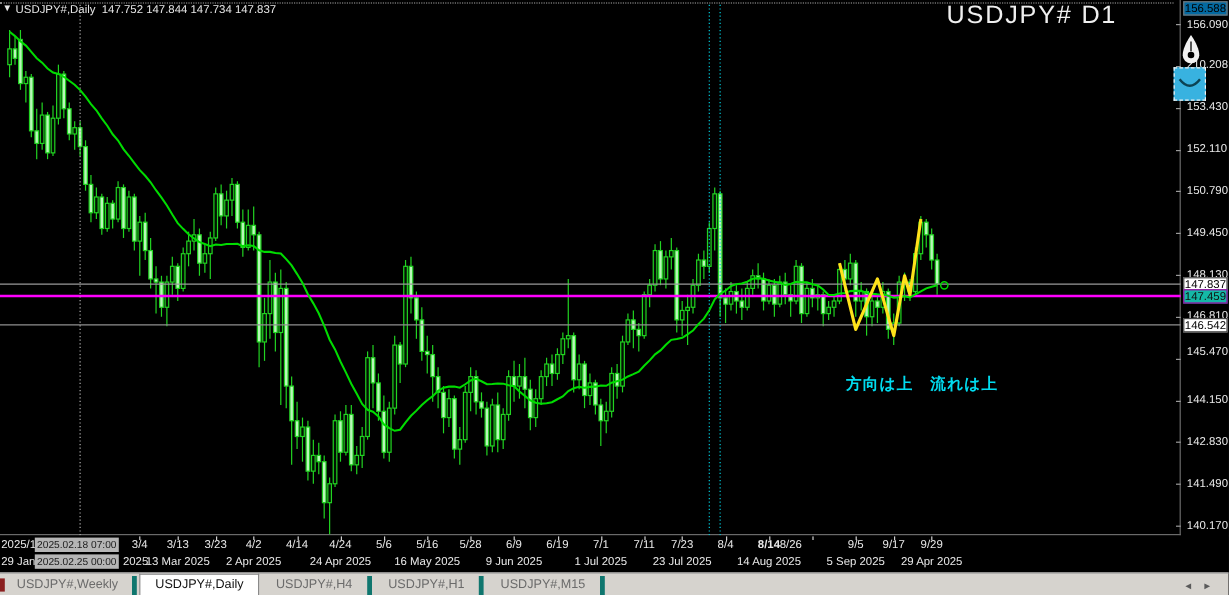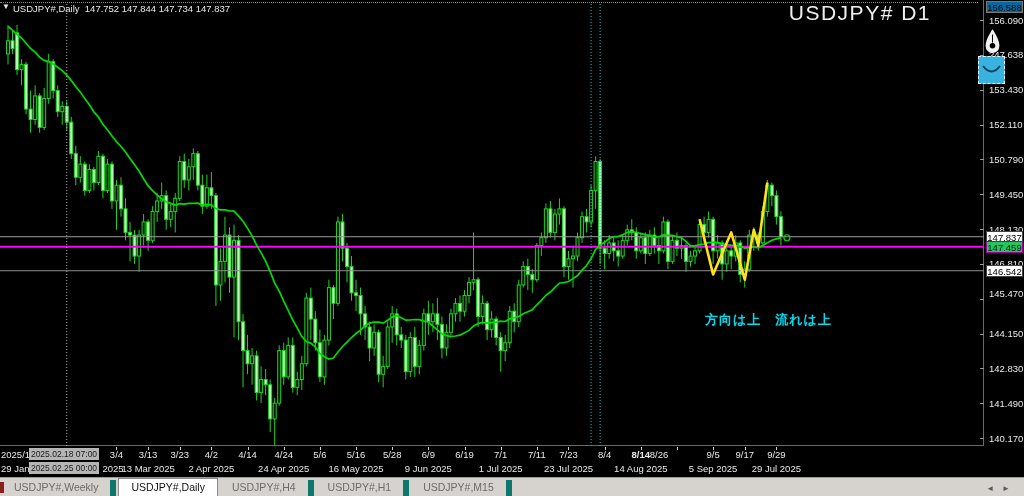--- a/index.html
+++ b/index.html
@@ -16,39 +16,39 @@
     letter-spacing:1.5px;font-weight:500;white-space:nowrap;}
   #jpNote{position:absolute;left:705px;top:311px;font-size:13px;font-weight:bold;
     color:#00dcf0;letter-spacing:1px;white-space:nowrap;}
   
   #priceAxis{position:absolute;left:985px;top:0;width:39px;height:446px;background:#000;}
   .plabel{position:absolute;left:4px;font-size:9.5px;color:#e8e8e8;white-space:nowrap;}
   .ptick{position:absolute;left:-5px;width:4px;height:0;border-top:1px solid #9a9a9a;}
   .pbox{position:absolute;left:1px;width:37px;height:12px;font-size:9.5px;line-height:12px;
     text-align:center;color:#000;background:#fff;border:1px solid #444;}
   .pbox.top{background:#0369a1;border:1px solid #777;}
-  .pbox.magenta{background:#22c55e;color:#111;border:1px solid #a000a0;}
+  .pbox.magenta{background:#14b8a6;color:#111;border:1px solid #a000a0;}
   #penIcon{position:absolute;left:984px;top:29px;width:17px;height:26px;cursor:pointer;}
   #smileyBtn{position:absolute;left:978px;top:56px;width:27px;height:28px;background:#38b2e0;
     border:1px dashed #f2f2f2;cursor:pointer;}
   
   #timeAxis{position:absolute;left:0;top:447px;width:1024px;height:30px;background:#000;}
   #row1,#row2{position:absolute;left:0;width:1024px;height:14px;}
   #row1{top:0;} #row2{top:14px;}
   .tlabel{position:absolute;top:2px;font-size:9.5px;color:#e8e8e8;white-space:nowrap;transform:translateX(-50%);}
   .tlabel.clip{transform:none;}
   .ttick{position:absolute;top:0;width:0;height:3px;border-left:1px solid #cfcfcf;}
   .tooltipbox{position:absolute;left:29px;top:1px;width:70px;height:12px;background:#b5b5b5;
     color:#1c1c1c;font-size:8.5px;line-height:12px;text-align:center;white-space:nowrap;}
   
   #tabBar{position:absolute;left:0;top:477px;width:1024px;height:19px;background:#d6d3ce;
     border-top:1px solid #9a9a9a;display:flex;align-items:flex-end;}
   #tabBar .redmark{position:absolute;left:0;bottom:3px;width:4px;height:11px;background:#8b1f1f;}
   .tab{height:16px;line-height:15px;font-size:10.5px;color:#6b6b6b;padding:0 12px;margin-left:2px;
-    white-space:nowrap;border-right:6px solid #0f766e;cursor:pointer;}
+    white-space:nowrap;border-right:4px solid #0f766e;cursor:pointer;}
   .tab.active{background:#fff;color:#111;border:1px solid #8a8a8a;border-bottom:none;height:18px;line-height:17px;}
   #tabScroll{position:absolute;right:6px;bottom:3px;font-size:8px;color:#5a5a5a;letter-spacing:8px;cursor:pointer;}
 </style>
 </head>
 <body>
 
 <div id="screen">
 
   <div id="plot">
     <div class="topdots"></div>
@@ -410,21 +410,21 @@
     <span id="chartTriangle">▼</span>
     <div id="title"><span>USDJPY#,Daily</span>&nbsp;&nbsp;<span>147.752 147.844 147.734 147.837</span></div>
     <div id="watermark">USDJPY#  D1</div>
     <div id="jpNote">方向は上　流れは上</div>
   </div>
 
   <div id="priceAxis">
       <div class="ptick" style="top: 20px;"></div>
       <div class="plabel" style="top: 14.5px;">156.090</div>
       <div class="ptick" style="top: 54.6632px;"></div>
-      <div class="plabel" style="top: 49.1632px;">247.638</div>
+      <div class="plabel" style="top: 49.1632px;">210.208</div>
       <div class="ptick" style="top: 89.8516px;"></div>
       <div class="plabel" style="top: 84.3516px;">153.430</div>
       <div class="ptick" style="top: 124.515px;"></div>
       <div class="plabel" style="top: 119.015px;">152.110</div>
       <div class="ptick" style="top: 159.178px;"></div>
       <div class="plabel" style="top: 153.678px;">150.790</div>
       <div class="ptick" style="top: 194.366px;"></div>
       <div class="plabel" style="top: 188.866px;">149.450</div>
       <div class="ptick" style="top: 229.03px;"></div>
       <div class="plabel" style="top: 223.53px;">148.130</div>
@@ -508,21 +508,21 @@
     <div id="row2">
         <div class="tlabel" style="left: 148.12px;">13 Mar 2025</div>
         <div class="tlabel" style="left: 211.4px;">2 Apr 2025</div>
         <div class="tlabel" style="left: 283.72px;">24 Apr 2025</div>
         <div class="tlabel" style="left: 356.04px;">16 May 2025</div>
         <div class="tlabel" style="left: 428.36px;">9 Jun 2025</div>
         <div class="tlabel" style="left: 500.68px;">1 Jul 2025</div>
         <div class="tlabel" style="left: 568.48px;">23 Jul 2025</div>
         <div class="tlabel" style="left: 640.8px;">14 Aug 2025</div>
         <div class="tlabel" style="left: 713.12px;">5 Sep 2025</div>
-        <div class="tlabel" style="left: 776.4px;">29 Jul 2025</div>
+        <div class="tlabel" style="left: 776.4px;">29 Apr 2025</div>
         <div class="tlabel clip" style="left: 1px;">29 Jan 2</div>
         <div class="tlabel" style="left: 113px;">2025</div>
         <div class="tooltipbox clip" style="left: 29px;">2025.02.25 00:00</div>
       </div>
   </div>
 
   <div id="tabBar">
     <div class="redmark"></div>
     <div class="tab">USDJPY#,Weekly</div>
       <div class="tab active">USDJPY#,Daily</div>

